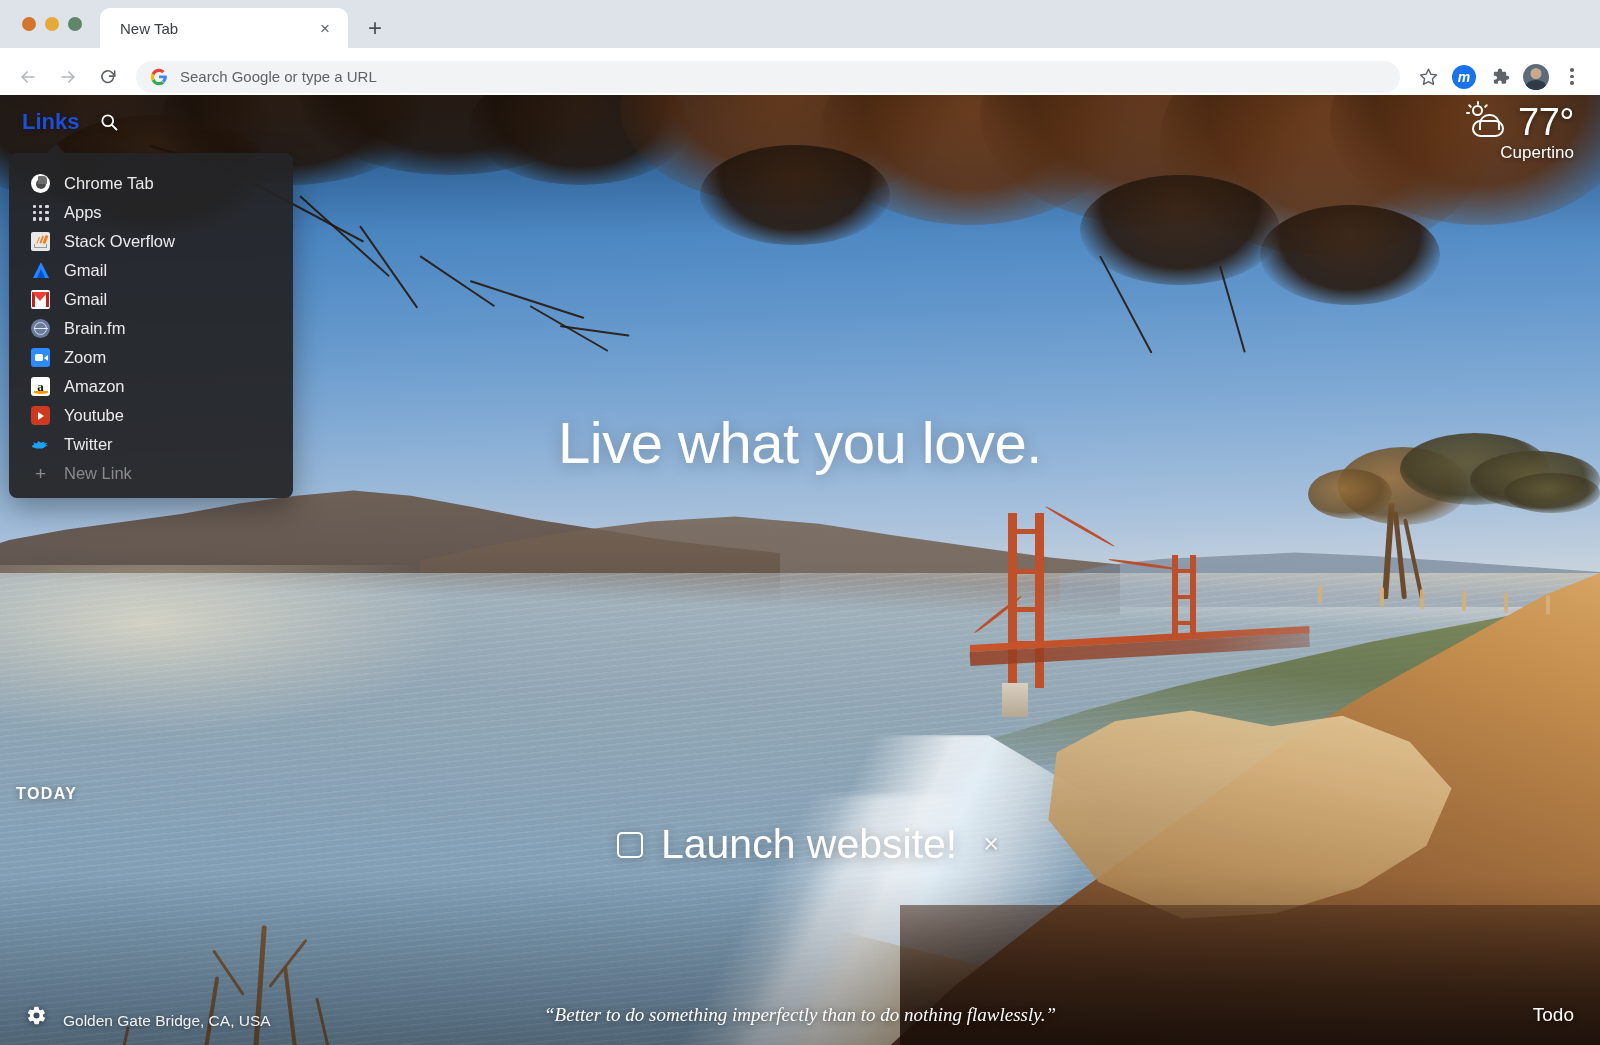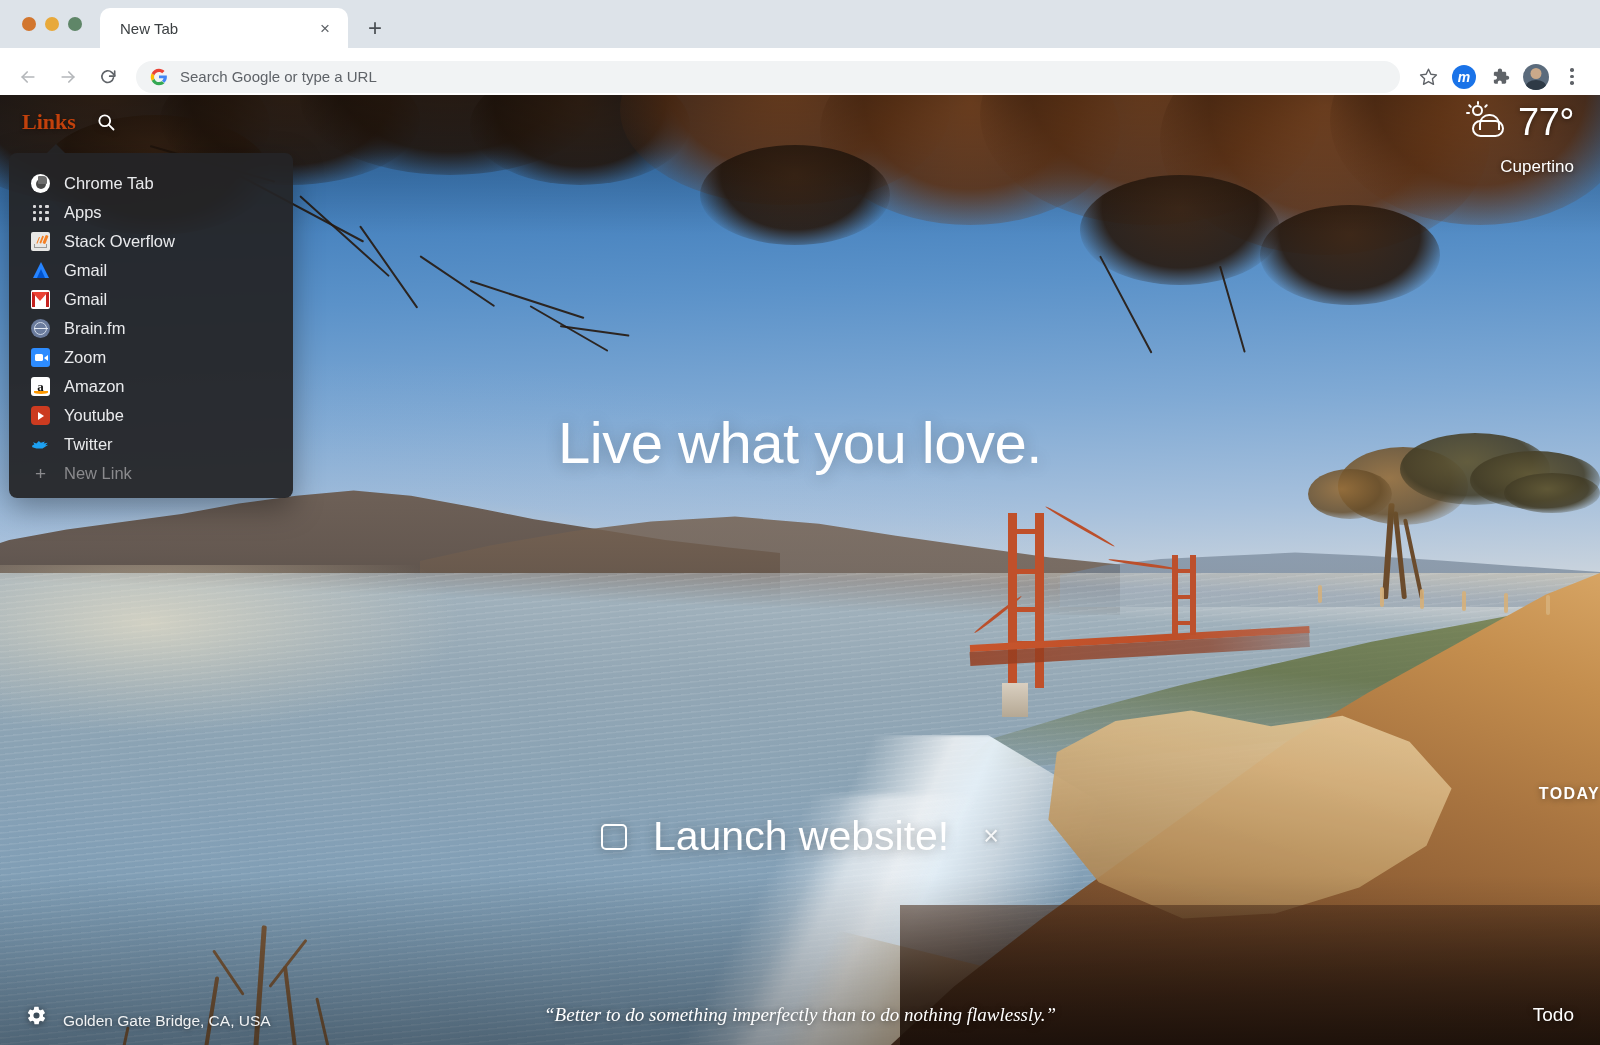--- a/index.html
+++ b/index.html
@@ -304,23 +304,22 @@
   }
 
   
   .overlay { position: absolute; inset: 0; }
 
   .links-header {
     position: absolute; left: 22px; top: 14px;
     display: flex; align-items: center; gap: 20px;
   }
   .links-label {
-    color: #c2410c; font-size: 22px; font-weight: 600;
+    color: #1d4ed8; font-size: 22px; font-weight: 600;
     text-shadow: 0 1px 4px rgba(0,0,0,0.35);
-    font-family: Liberation Serif, serif;
   }
   .links-search { color: #fff; display: flex; align-items: center; filter: drop-shadow(0 1px 3px rgba(0,0,0,0.4)); }
   .links-search svg { width: 20px; height: 20px; }
 
   .links-panel {
     position: absolute; left: 9px; top: 58px;
     width: 284px;
     background: rgba(36,36,38,0.94);
     border-radius: 8px;
     padding: 16px 0 10px 0;
@@ -450,50 +449,50 @@
   .wi-cloud::before {
     content: ""; position: absolute; left: 5px; top: -8px; width: 17px; height: 14px;
     border: 2.4px solid #fff; border-bottom: none; border-radius: 10px 10px 0 0;
     background: transparent;
   }
   .wi-cloud::after {
     content: ""; position: absolute; left: 7px; top: -3px; width: 13px; height: 7px;
     background: transparent;
   }
   .temp { font-size: 38px; font-weight: 400; line-height: 1; letter-spacing: -0.5px; }
-  .city { font-size: 17px; margin-top: 16px; font-weight: 400; }
+  .city { font-size: 17px; margin-top: 2px; font-weight: 400; }
 
   
   .center {
     position: absolute; left: 0; right: 0; top: 292px;
     text-align: center; color: #fff;
   }
   .clock {
     font-size: 150px; font-weight: 400; line-height: 1;
     letter-spacing: -2px;
     text-shadow: 0 3px 22px rgba(0,0,0,0.22);
   }
   .greeting {
     font-size: 58px; font-weight: 400; margin-top: 22px;
     text-shadow: 0 2px 16px rgba(0,0,0,0.25);
     letter-spacing: -0.5px;
   }
 
   
   .today-wrap {
-    position: absolute; left: 0; right: 0; top: 690px;
-    text-align: right; color: #fff;
+    position: absolute; left: 16px; right: 0; top: 690px;
+    text-align: left; color: #fff;
   }
   .today-label {
     font-size: 16px; font-weight: 700; letter-spacing: 1.4px;
     text-shadow: 0 1px 6px rgba(0,0,0,0.4);
   }
   .todo-row {
-    margin-top: 10px;
-    display: flex; align-items: center; justify-content: center; gap: 26px;
+    margin-top: 18px;
+    display: flex; align-items: center; justify-content: center; gap: 18px;
   }
   .todo-check {
     width: 26px; height: 26px; border-radius: 5px;
     border: 2.4px solid #fff; flex: none;
     filter: drop-shadow(0 1px 4px rgba(0,0,0,0.4));
   }
   .todo-text {
     font-size: 41px; font-weight: 400;
     text-shadow: 0 2px 12px rgba(0,0,0,0.3);
   }

